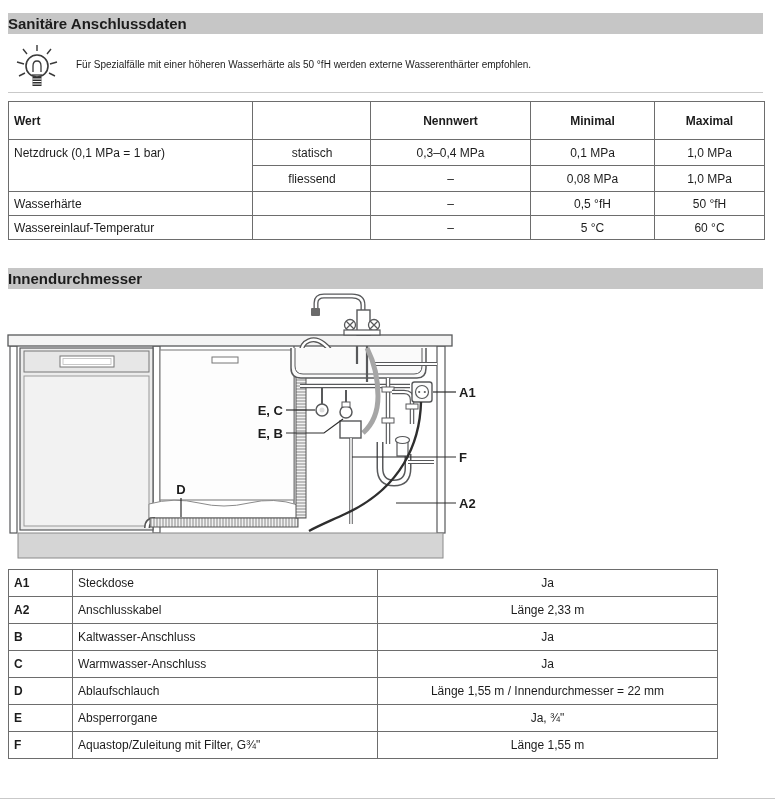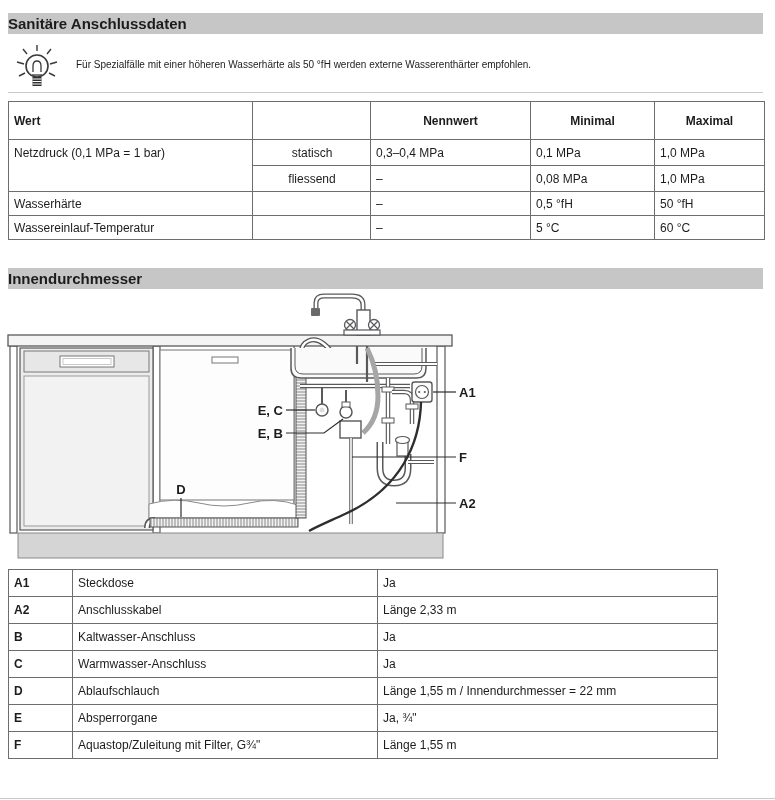--- a/index.html
+++ b/index.html
@@ -16,21 +16,21 @@
   table{position:absolute;border-collapse:collapse;table-layout:fixed;font-size:12px;color:#1c1c1c;}
   td,th{border:1.5px solid #6d6d6d;padding:0 5px;overflow:hidden;vertical-align:middle;}
   th{font-weight:bold;text-align:center;}
   th.left,td.left{text-align:left;}
   #t1{left:8px;top:101px;width:756px;}
   #t1 tr.h{height:38px}
   #t1 tr.r1,#t1 tr.r2{height:26px}
   #t1 tr.r3,#t1 tr.r4{height:24px}
   #t1 td.span{vertical-align:top;padding-top:6px;}
   .sub{text-align:center;padding-right:4px;}
-  .c{margin-top:24px;}
+  .c{text-align:center;margin-top:24px;}
   #t2{left:8px;top:569px;width:709px;}
   #t2 tr.h{height:39px}
   #t2 tr.r{height:27px}
   #t2 td.key{font-weight:bold;}
   #diagram{position:absolute;left:0;top:292px;}
   .dl{font-family:"Liberation Sans",sans-serif;font-size:13px;font-weight:bold;fill:#1c1c1c;}
 </style>
 </head>
 <body>
 

